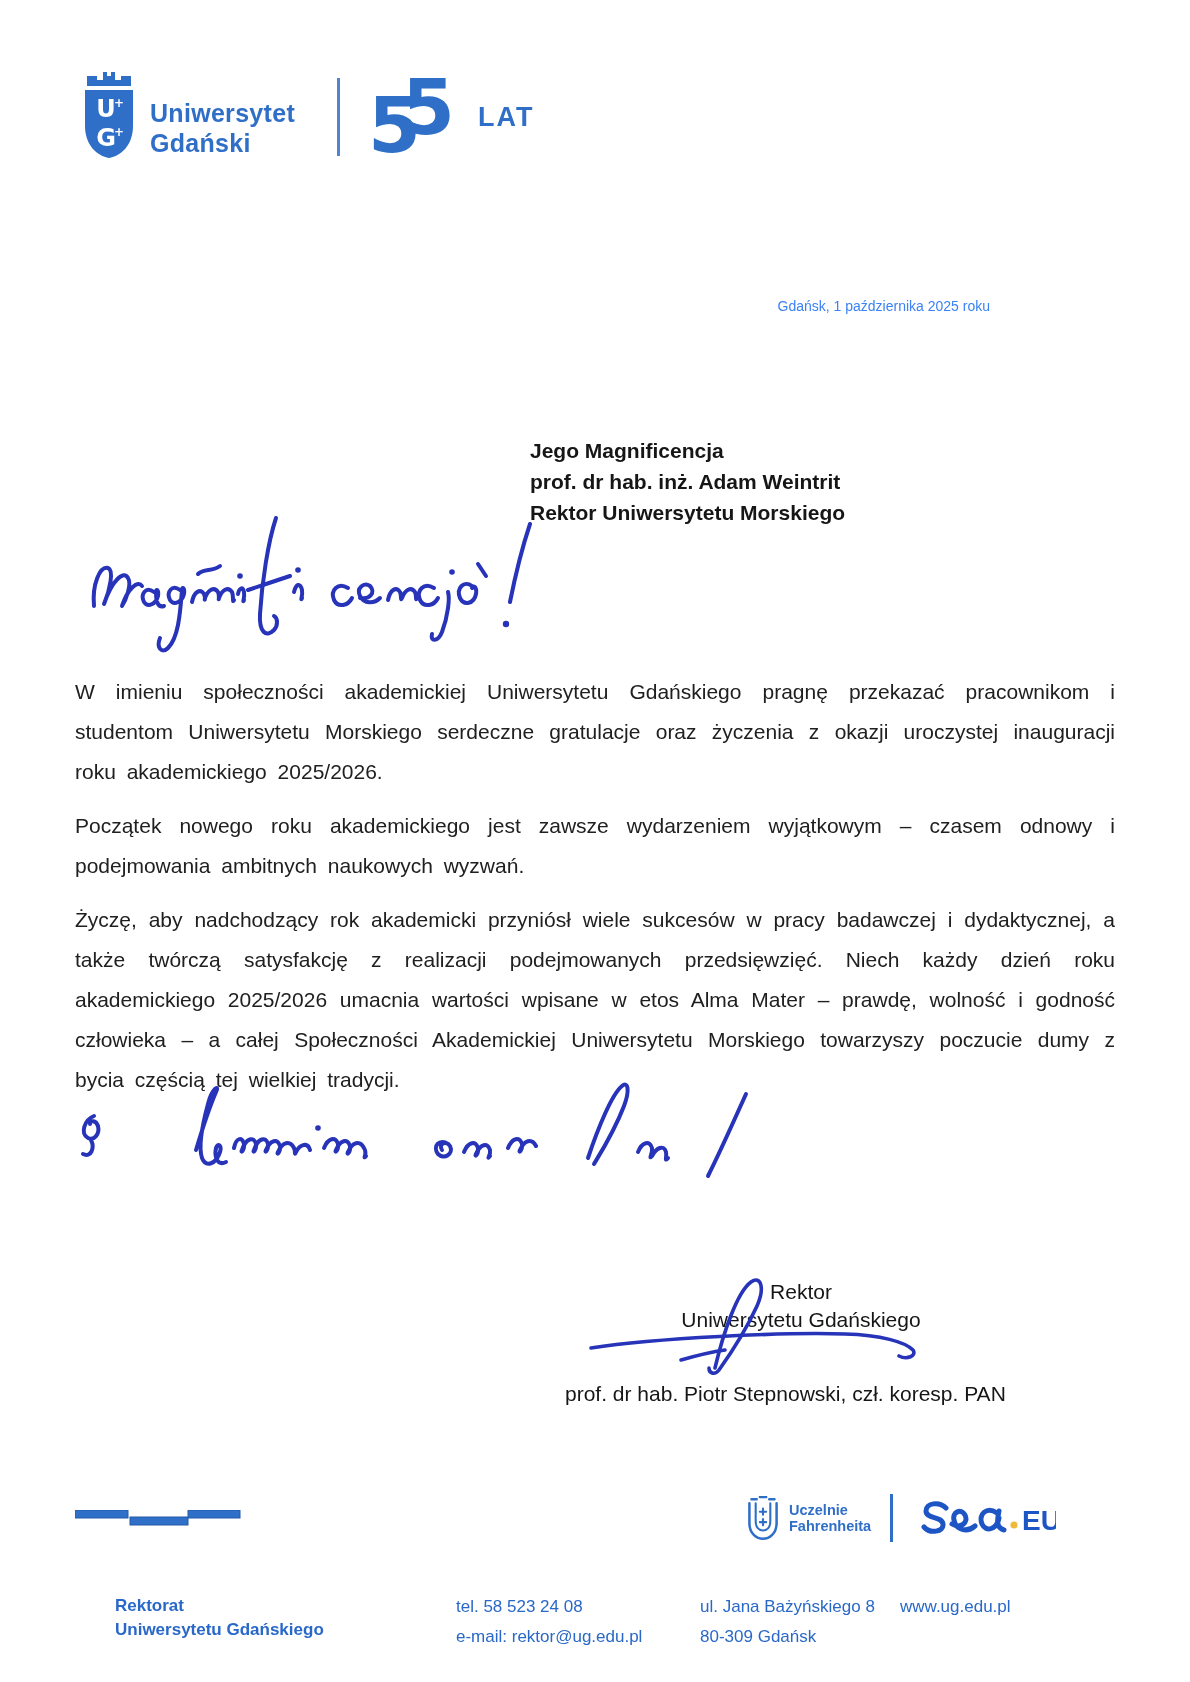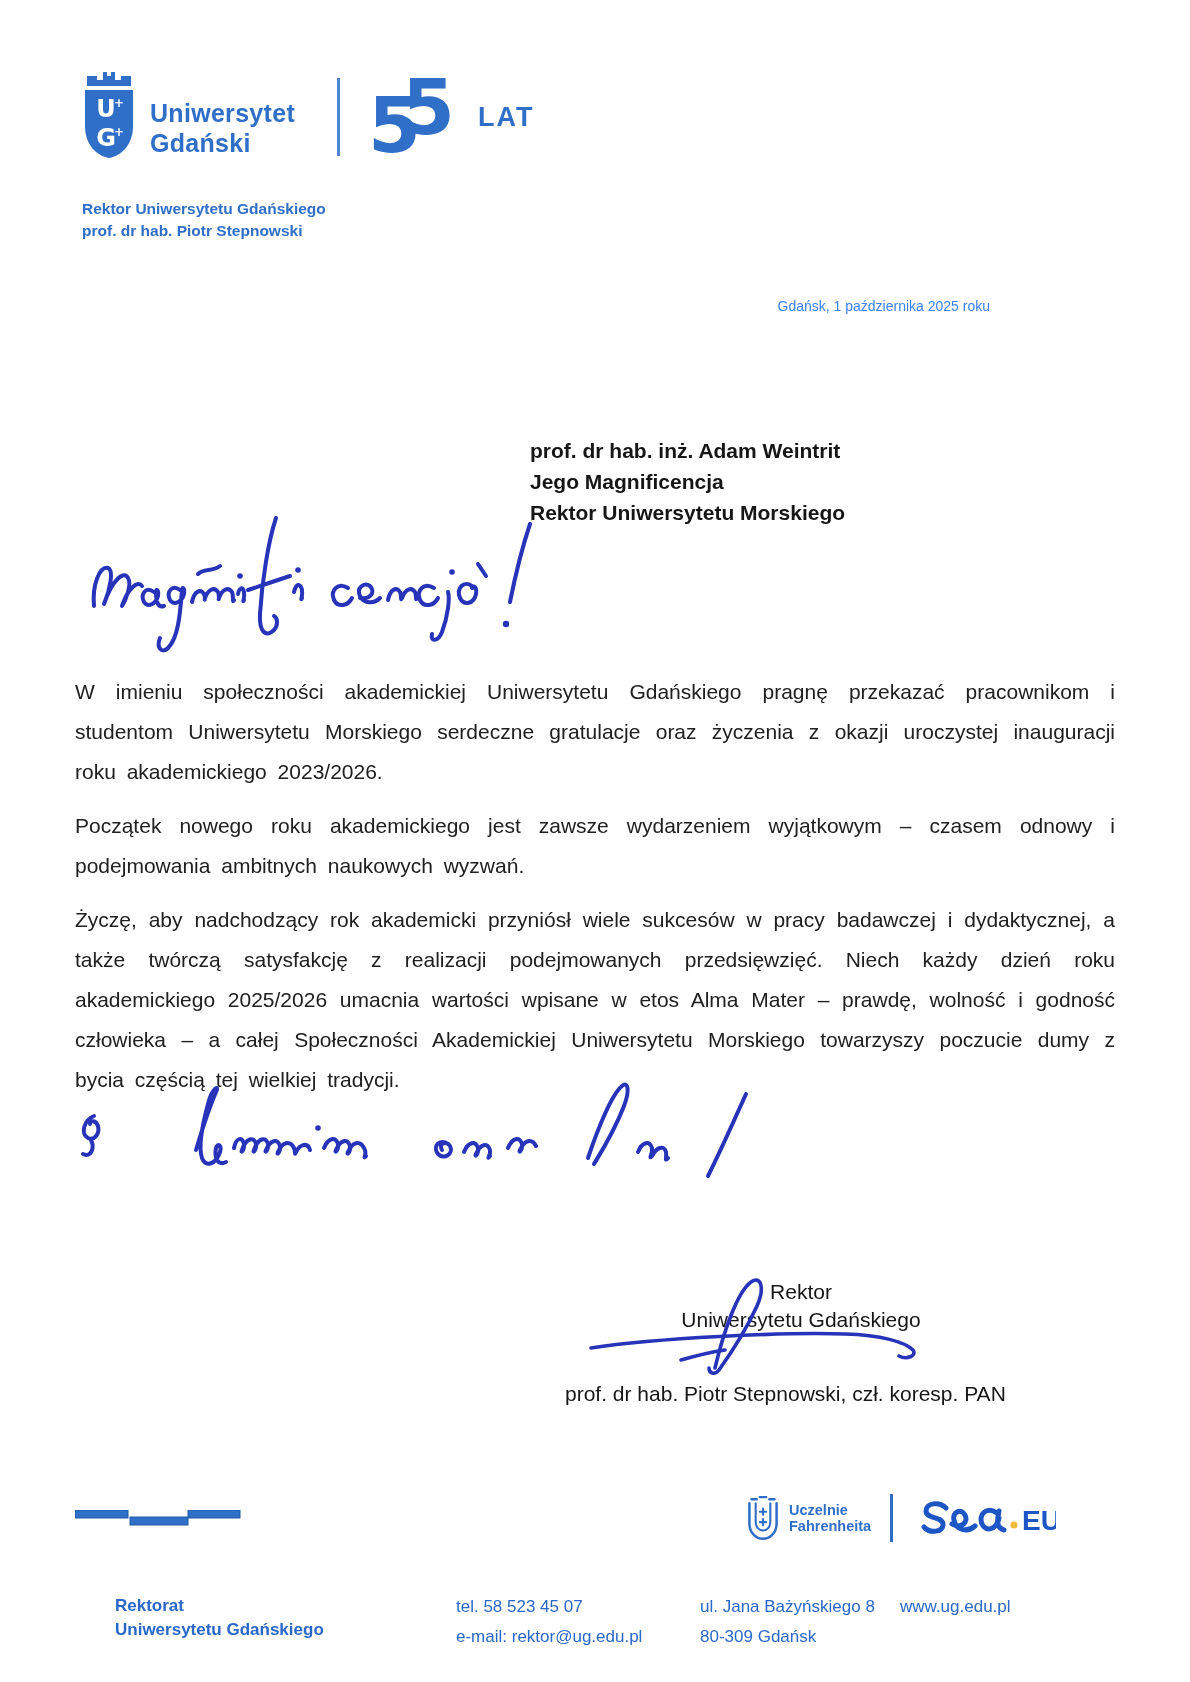--- a/index.html
+++ b/index.html
@@ -51,30 +51,26 @@
   </div>
 
   <div class="abs vdiv"></div>
 
   <div>
     <span class="abs anniv-digit" style="left:368px;top:96px">5</span>
     <span class="abs anniv-digit" style="left:402px;top:78px">5</span>
     <span class="abs anniv-lat" style="left:445px;top:102px">LAT</span>
   </div>
 
-  <div class="abs sender">
-    <div>Rektor Uniwersytetu Gdańskiego</div>
-    <div>prof. dr hab. Piotr Stepnowski</div>
-  </div>
 
   <div class="abs dateline">Gdańsk, 1 października 2025 roku</div>
 
   <div class="abs addressee">
+    <div>Jego Magnificencja</div>
     <div>prof. dr hab. inż. Adam Weintrit</div>
-    <div>Jego Magnificencja</div>
     <div>Rektor Uniwersytetu Morskiego</div>
   </div>
 
   <div class="abs" style="left:80px;top:506px">
     <span class="sr-only">Magnificencjo!</span>
     <svg width="460" height="158" viewBox="0 0 460 158">
       <g class="ink" stroke-width="4">
         <path d="M14,100 C12,78 20,60 28,62 C34,64 30,84 24,98 C32,74 44,64 48,72 C52,78 46,94 42,100 C48,82 58,74 62,80"></path>
         <path d="M74,86 C66,80 60,88 64,96 C68,102 76,98 78,90 C79,84 76,82 76,86 C76,96 78,102 84,100"></path>
         <path d="M100,84 C92,78 86,86 90,94 C94,100 102,96 104,88 C105,82 102,80 102,84 C100,110 98,132 88,142 C82,148 76,142 80,132"></path>
@@ -94,21 +90,21 @@
         <path d="M430,96 C436,66 444,36 450,18"></path>
       </g>
       <circle cx="160" cy="70" r="2.8" fill="#2733b8"></circle>
       <circle cx="218" cy="64" r="2.8" fill="#2733b8"></circle>
       <circle cx="372" cy="66" r="2.8" fill="#2733b8"></circle>
       <circle cx="426" cy="118" r="3.2" fill="#2733b8"></circle>
     </svg>
   </div>
 
   <div class="abs bodytext">
-    <p>W imieniu społeczności akademickiej Uniwersytetu Gdańskiego pragnę przekazać pracownikom i studentom Uniwersytetu Morskiego serdeczne gratulacje oraz życzenia z okazji uroczystej inauguracji roku akademickiego 2023/2026.</p>
+    <p>W imieniu społeczności akademickiej Uniwersytetu Gdańskiego pragnę przekazać pracownikom i studentom Uniwersytetu Morskiego serdeczne gratulacje oraz życzenia z okazji uroczystej inauguracji roku akademickiego 2025/2026.</p>
     <p>Początek nowego roku akademickiego jest zawsze wydarzeniem wyjątkowym – czasem odnowy i podejmowania ambitnych naukowych wyzwań.</p>
     <p>Życzę, aby nadchodzący rok akademicki przyniósł wiele sukcesów w pracy badawczej i dydaktycznej, a także twórczą satysfakcję z realizacji podejmowanych przedsięwzięć. Niech każdy dzień roku akademickiego 2025/2026 umacnia wartości wpisane w etos Alma Mater – prawdę, wolność i godność człowieka – a całej Społeczności Akademickiej Uniwersytetu Morskiego towarzyszy poczucie dumy z bycia częścią tej wielkiej tradycji.</p>
   </div>
 
   <div class="abs" style="left:68px;top:1078px">
     <span class="sr-only">Z wyrazami szacunku</span>
     <svg width="700" height="118" viewBox="0 0 700 118">
       <g class="ink" stroke-width="4">
         <path d="M26,38 C16,42 12,56 20,60 C26,63 32,56 30,48 C28,42 22,42 22,46 M23,62 C27,70 23,80 15,76"></path>
         <path d="M128,72 C134,52 142,28 148,14 C152,6 144,10 140,26 C134,48 130,68 134,80 C138,90 148,86 152,74 C154,68 150,64 148,70 C146,80 150,88 158,84"></path>
@@ -170,21 +166,21 @@
     </g>
     <circle cx="98" cy="29" r="3.6" fill="#efb93c"></circle>
     <text x="106" y="34" font-family="Liberation Sans" font-size="28" font-weight="bold" fill="#1d55c4">EU</text>
   </svg>
 
   <div class="abs f-col f-bold" style="left:75px;top:1594px">
     <div>Rektorat</div>
     <div>Uniwersytetu Gdańskiego</div>
   </div>
   <div class="abs f-col f-reg" style="left:456px;top:1592px">
-    <div>tel. 58 523 45 07</div>
+    <div>tel. 58 523 24 08</div>
     <div>e-mail: rektor@ug.edu.pl</div>
   </div>
   <div class="abs f-col f-reg" style="left:700px;top:1592px">
     <div>ul. Jana Bażyńskiego 8</div>
     <div>80-309 Gdańsk</div>
   </div>
   <div class="abs f-col f-reg" style="left:900px;top:1592px">www.ug.edu.pl</div>
 
 </div>
 

